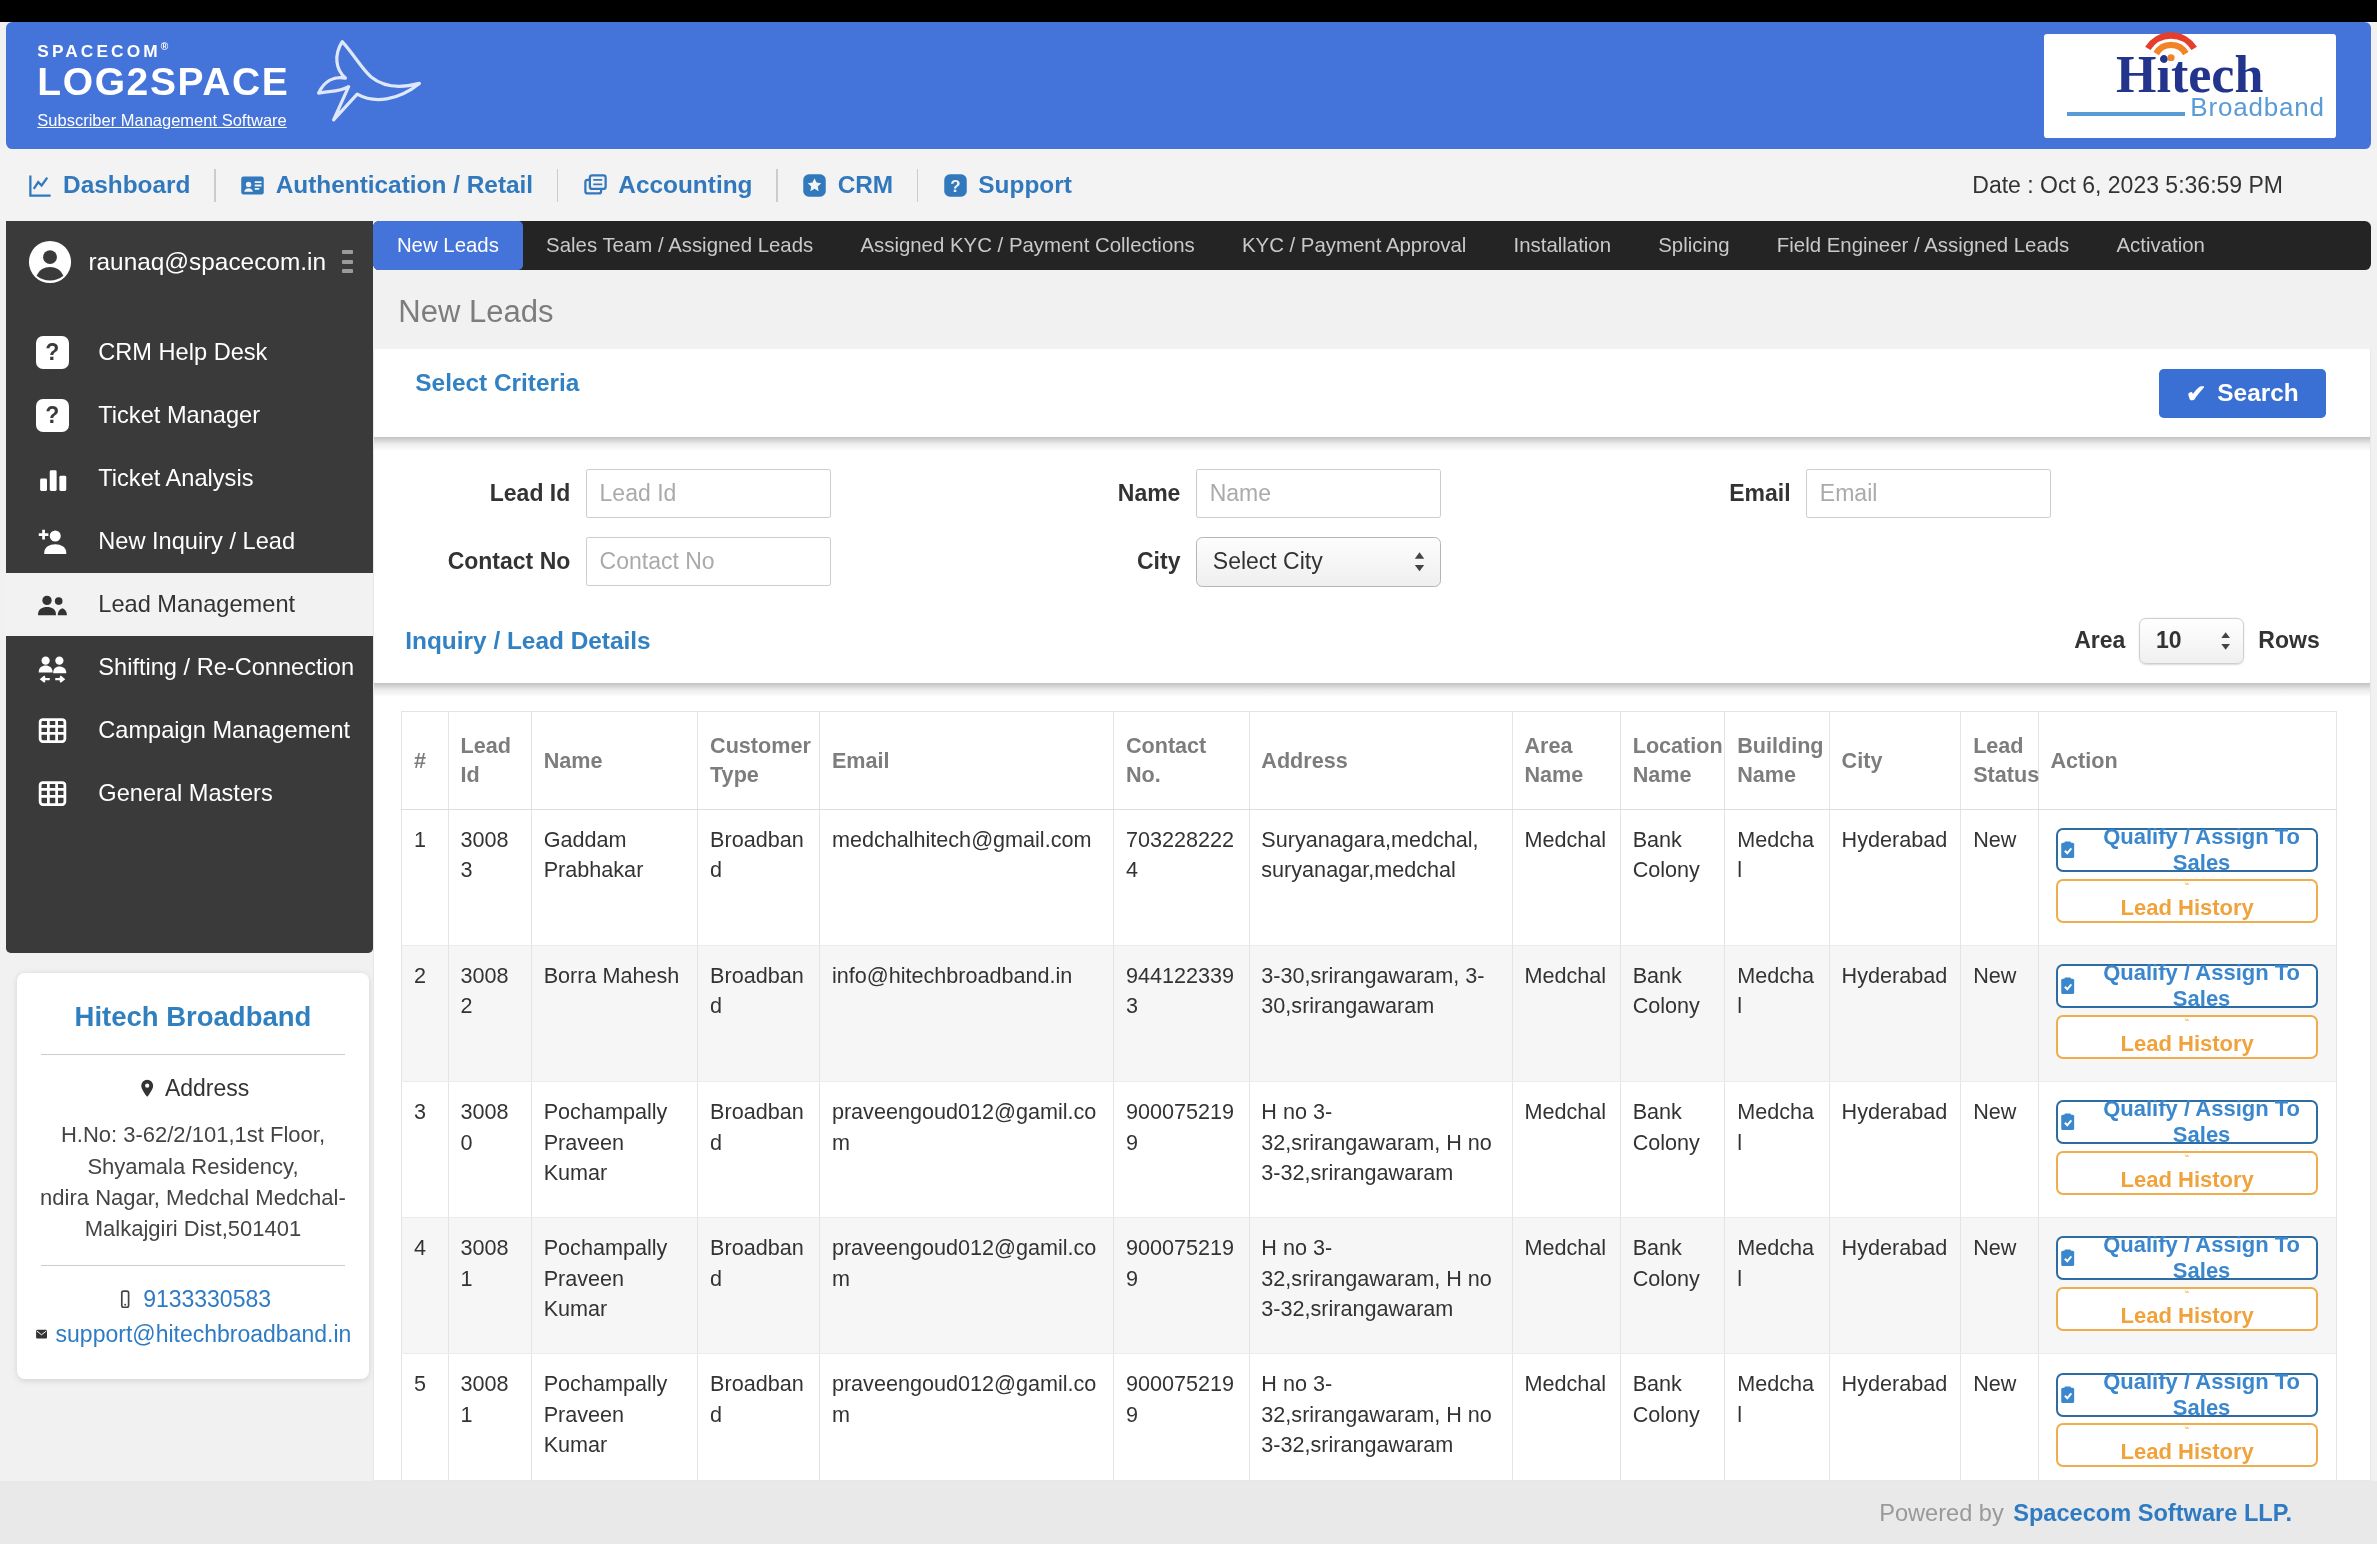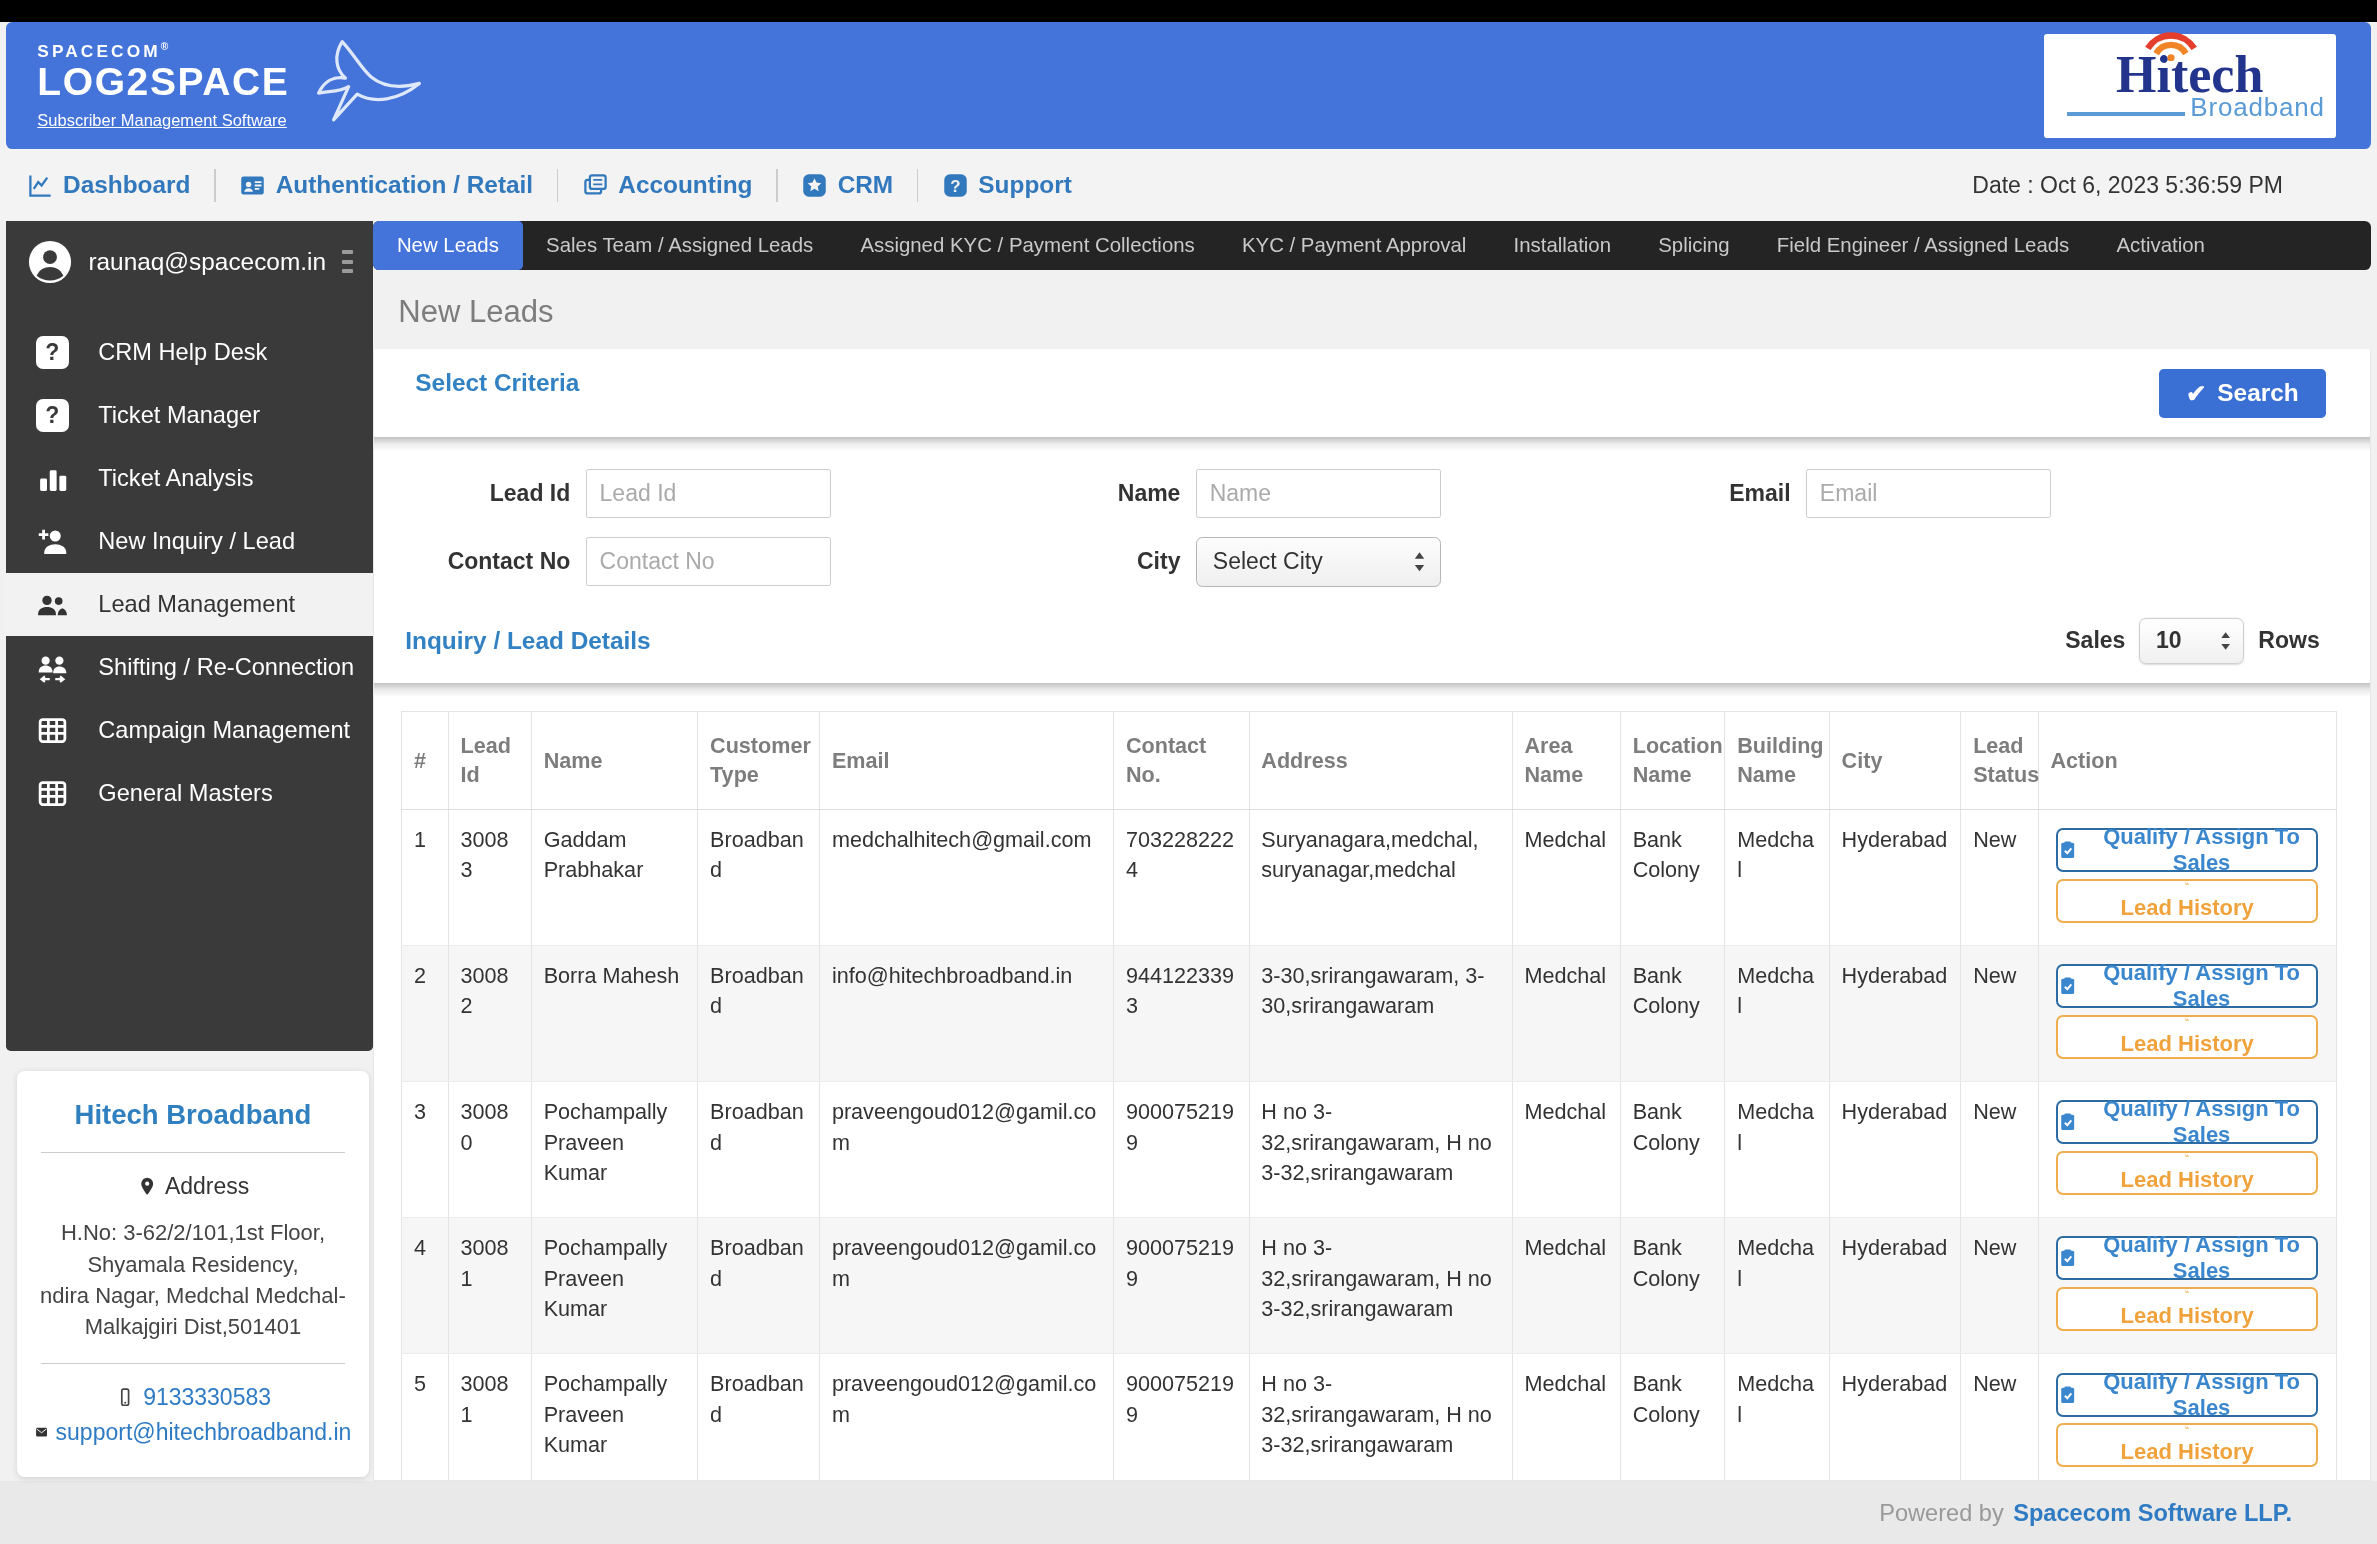--- a/index.html
+++ b/index.html
@@ -35,21 +35,21 @@
   .nav-item svg { width:27px; height:27px; }
   .nav-sep { width:1.6px; height:33px; background:#ccc; margin:0 17.3px; }
   .nav-date { font-size:23px; color:#333; }
 
   
   .content-row { display:flex; align-items:flex-start; }
   .sidebar-col { width:367px; margin-left:6.3px; flex:none; }
   .main-col { flex:1; margin-right:6.3px; min-width:0; }
 
   
-  .sidebar-dark { background:#3a3a3a; height:830px; border-radius:0 0 4.7px 4.7px; padding-top:4.7px; }
+  .sidebar-dark { background:#3a3a3a; height:732px; border-radius:0 0 4.7px 4.7px; padding-top:4.7px; }
   .side-user { height:72px; display:flex; align-items:center; padding:0 20.4px; gap:15.7px; }
   .side-user svg { width:46px; height:46px; flex:none; }
   .side-user .email { color:#fff; font-size:24.4px; flex:1; }
   .hamburger { width:36px; cursor:pointer; }
   .hamburger div { height:3.9px; background:#9a9a9a; margin:5.5px 0; border-radius:0.8px; }
   .side-menu { margin-top:23.6px; }
   .side-item { height:63px; display:flex; align-items:center; gap:28px; padding-left:28px;
     color:#fff; font-size:23.6px; cursor:pointer; }
   .side-item .ic { width:36px; display:flex; justify-content:center; }
   .side-item svg { width:33px; height:33px; }
@@ -392,21 +392,21 @@
                 <path d="M12 27l-6-8h12z"></path>
               </svg>
           </div>
         </div>
         <div class="field"></div>
       </div>
 
       <div class="details-row">
         <div class="section-title">Inquiry / Lead Details</div>
         <div class="show-rows">
-          <span>Sales</span>
+          <span>Area</span>
           <div class="rows-select">
             <span>10</span>
             <svg viewBox="0 0 24 30" fill="#444">
                 <path d="M12 3l6 8H6z"></path>
                 <path d="M12 27l-6-8h12z"></path>
               </svg>
           </div>
           <span>Rows</span>
         </div>
       </div>

